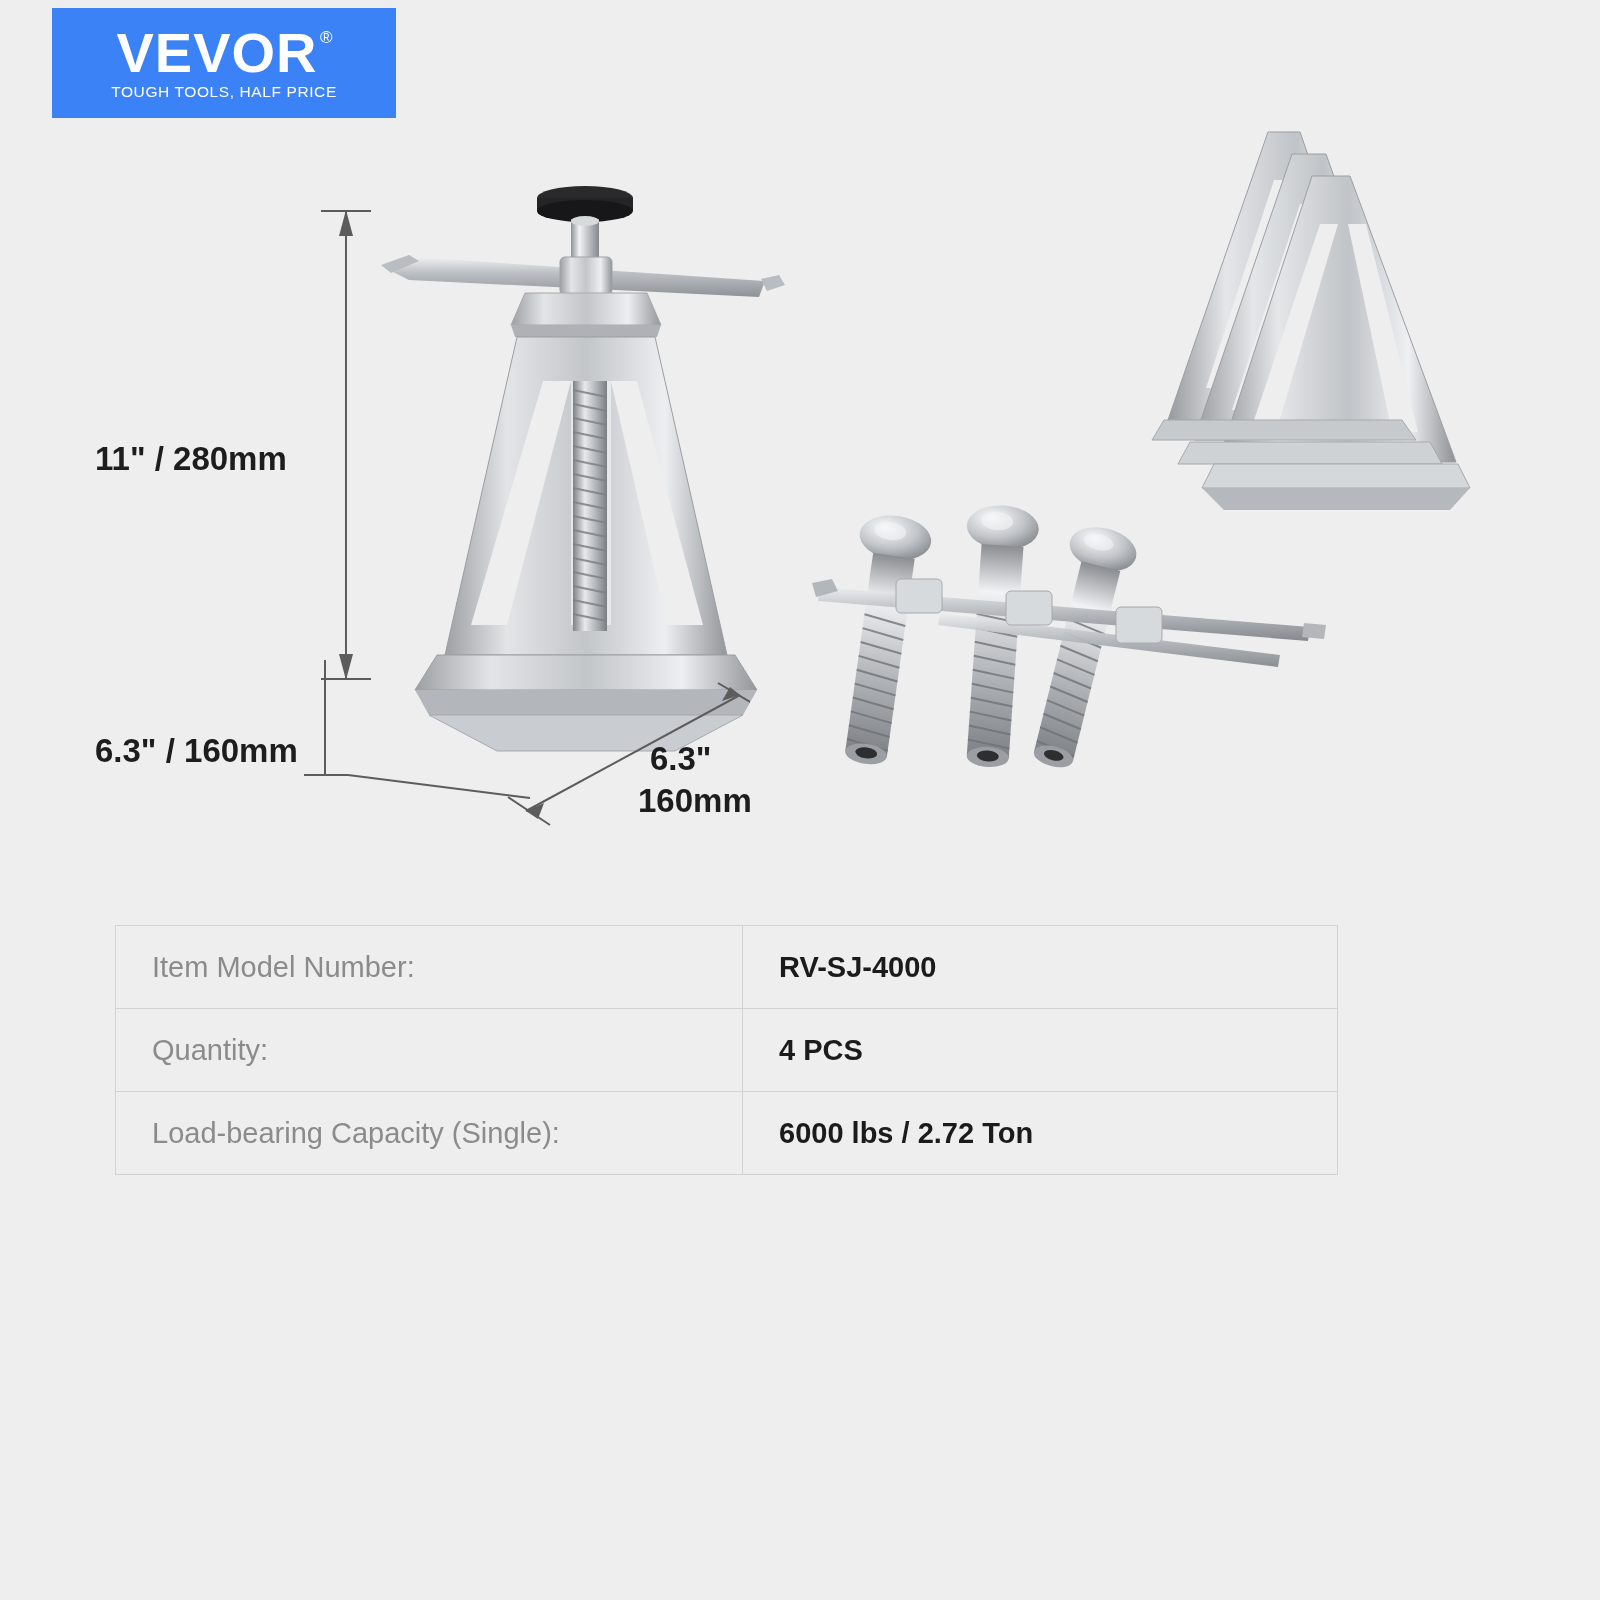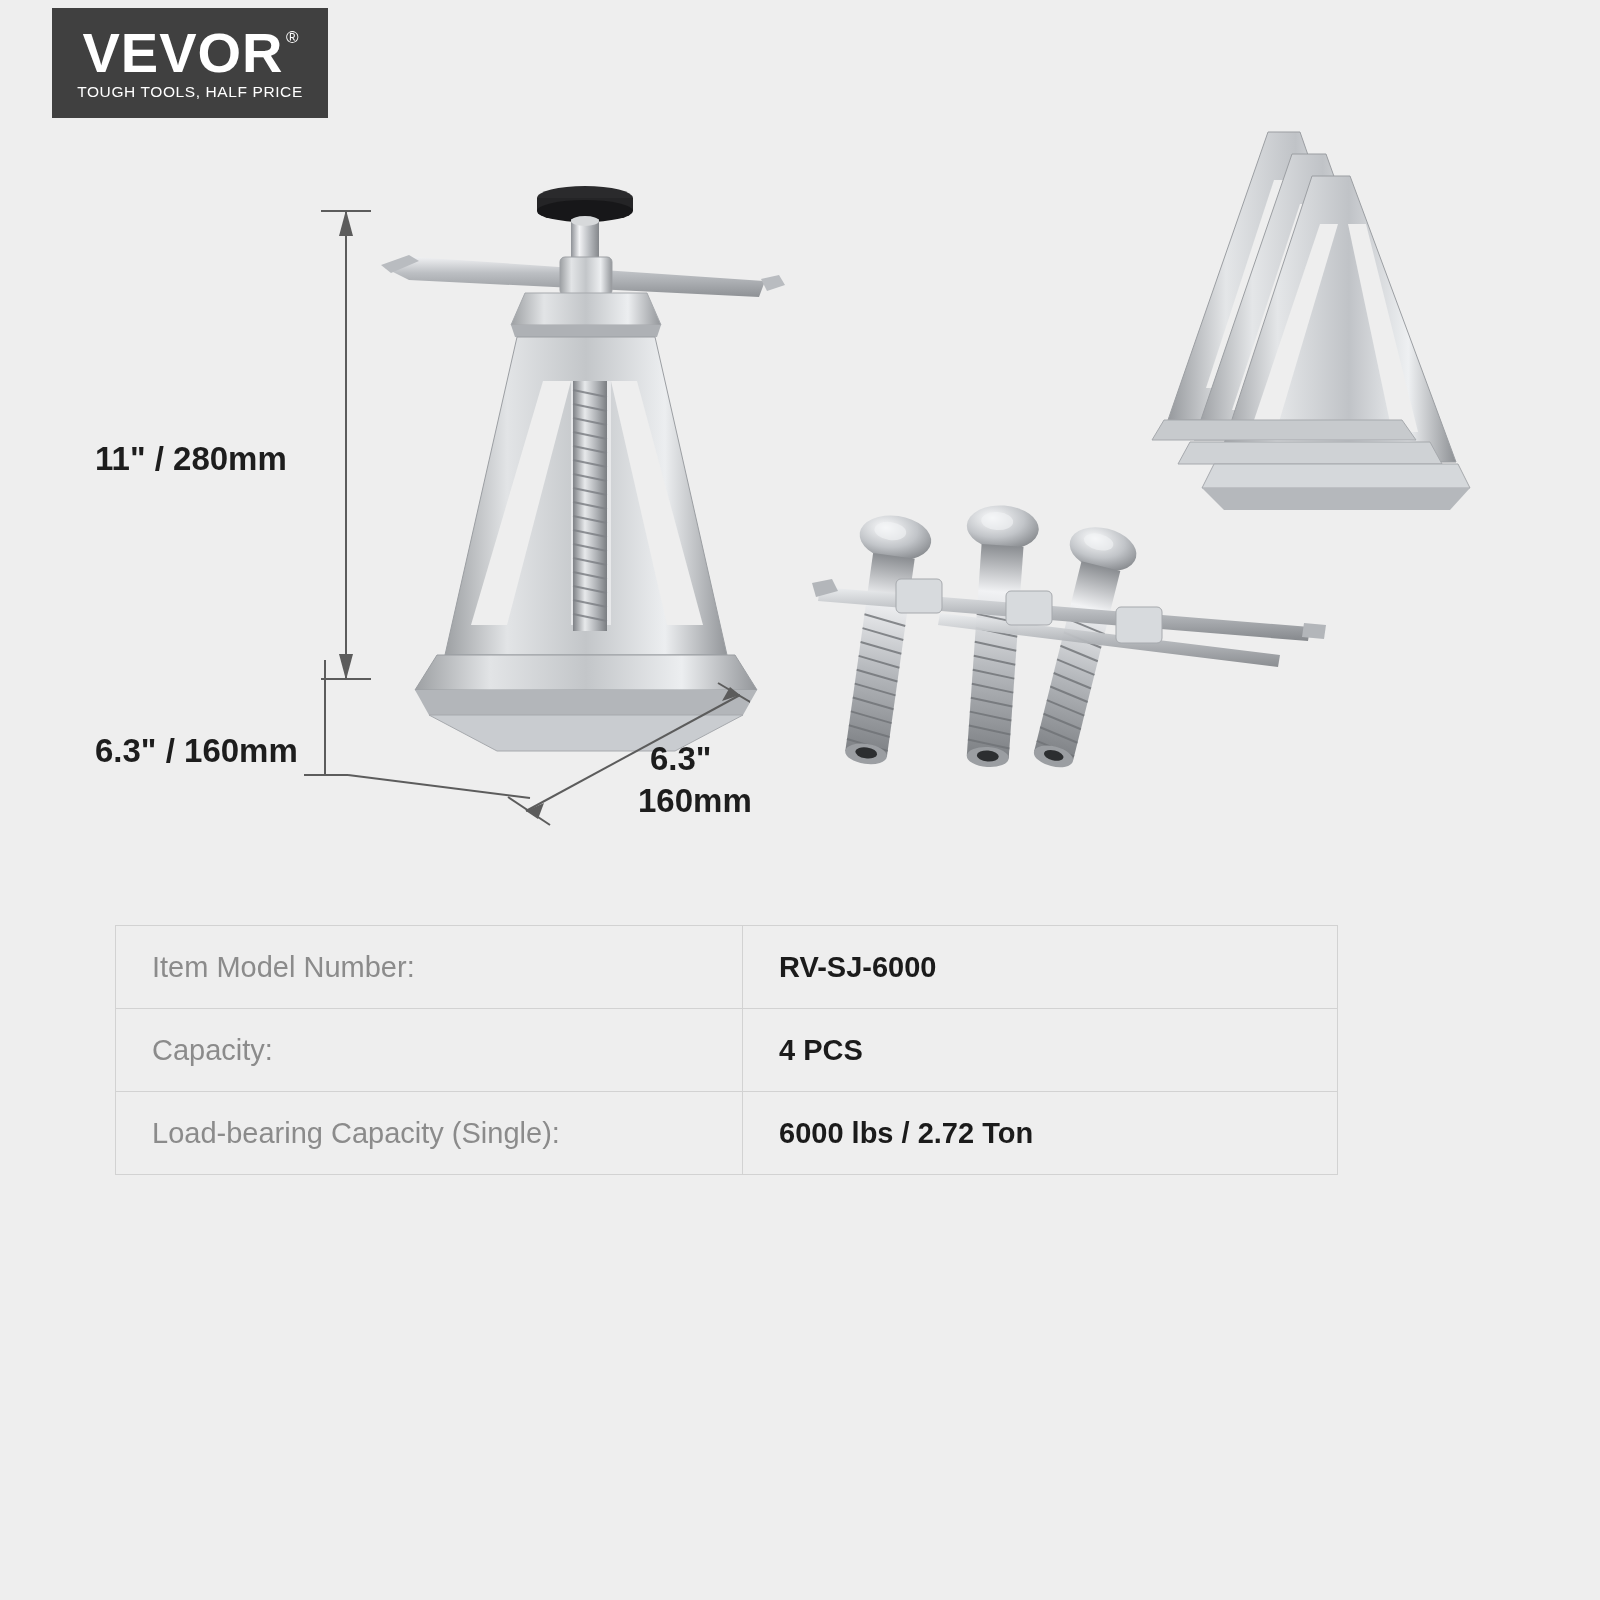--- a/index.html
+++ b/index.html
@@ -13,23 +13,23 @@
     font-family: "Liberation Sans", sans-serif;
     overflow: hidden;
     position: relative;
   }
 
   
   .logo-box {
     position: absolute;
     left: 52px;
     top: 8px;
-    width: 276px;
+    width: 344px;
     height: 110px;
-    background: #404040;
+    background: #3b82f6;
     display: flex;
     flex-direction: column;
     align-items: center;
     justify-content: center;
   }
   .logo-word {
     color: #ffffff;
     font-size: 56px;
     font-weight: bold;
     letter-spacing: 1px;
@@ -342,24 +342,24 @@
     <polygon points="250,20 232,26 240,12" fill="#5c5c5c"></polygon>
   </svg>
   <div class="dim-text" style="left:650px; top:620px;">6.3"</div>
   <div class="dim-text" style="left:638px; top:662px;">160mm</div>
 </div>
 
 <table class="spec-table">
   <tbody>
     <tr>
       <td class="spec-label">Item Model Number:</td>
-      <td class="spec-value">RV-SJ-6000</td>
+      <td class="spec-value">RV-SJ-4000</td>
     </tr>
     <tr>
-      <td class="spec-label">Capacity:</td>
+      <td class="spec-label">Quantity:</td>
       <td class="spec-value">4 PCS</td>
     </tr>
     <tr>
       <td class="spec-label">Load-bearing Capacity (Single):</td>
       <td class="spec-value">6000 lbs / 2.72 Ton</td>
     </tr>
   </tbody>
 </table>
 
 </body></html>

